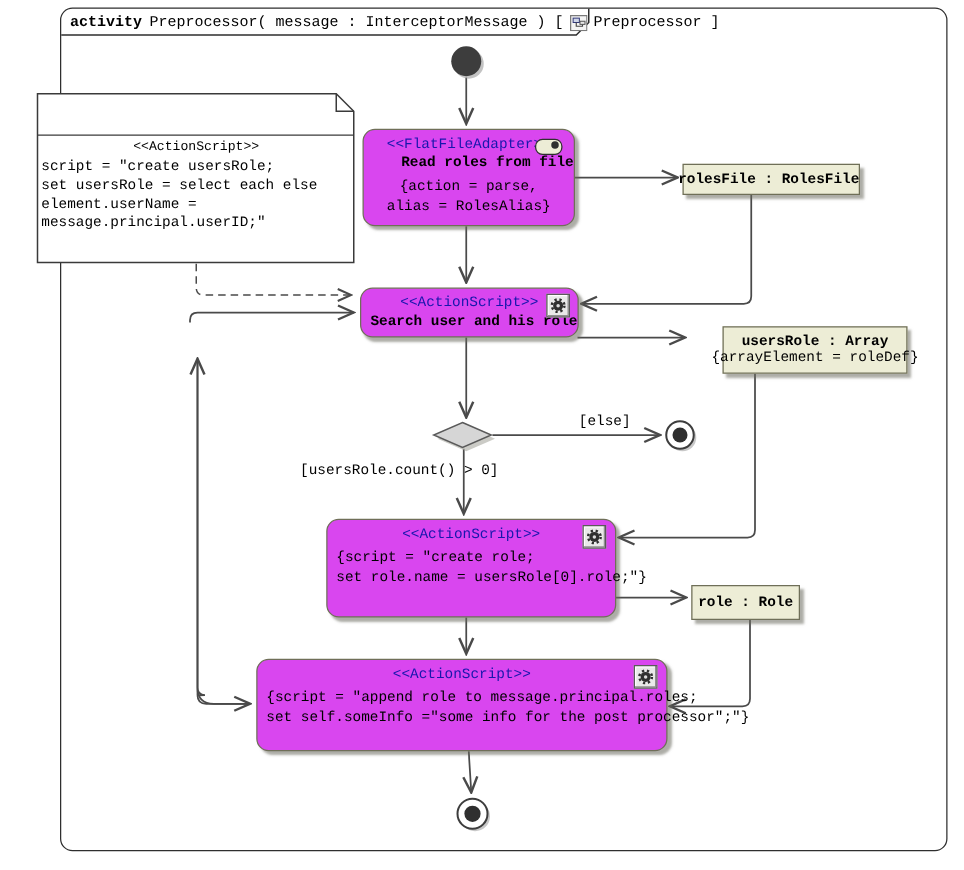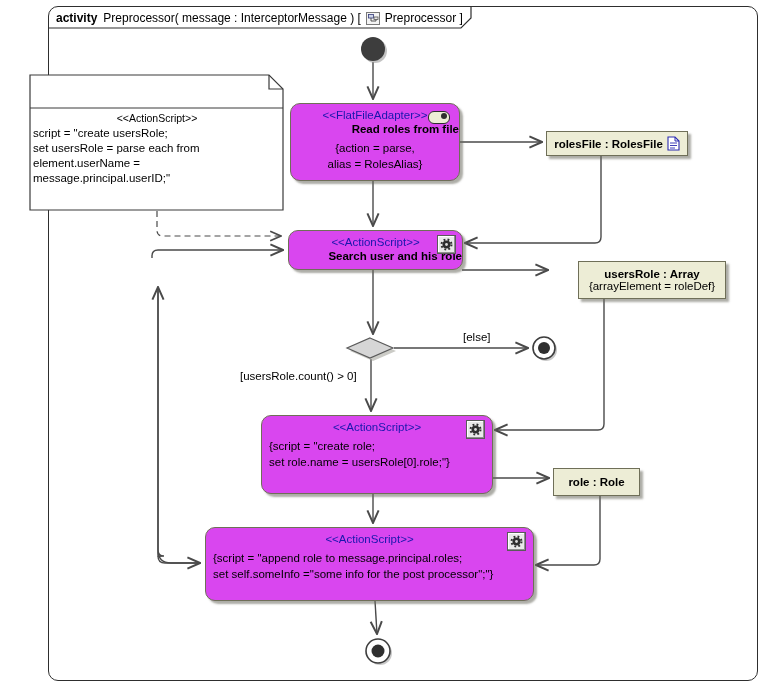--- a/index.html
+++ b/index.html
@@ -1,19 +1,19 @@
 <!DOCTYPE html>
 <html><head>
 <meta charset="utf-8">
 <style>
   html,body{margin:0;padding:0;background:#fff;}
   #canvas{position:relative;width:771px;height:696px;background:#fff;overflow:hidden;
           font-family:"Liberation Sans",sans-serif;color:#000;}
   svg.layer{position:absolute;left:0;top:0;z-index:1;}
-  .abs{position:absolute;}
+  .abs{position:absolute;font-family:Liberation Mono, monospace;}
   
   #frame{left:48px;top:6px;width:708px;height:673px;border:1px solid #2e2e2e;border-radius:10px;z-index:0;}
   #frame-title{left:56px;top:9px;height:18px;z-index:3;font-size:12px;white-space:nowrap;display:flex;align-items:center;gap:2px;}
   #frame-title b{margin-right:4px;}
   
   .action{background:#d946ef;border:1px solid #6f6f58;border-radius:10px;z-index:2;
           box-shadow:3px 3px 2px rgba(105,105,95,.55);}
   .objnode{background:#ededd6;border:1px solid #6f6f58;z-index:2;box-shadow:3px 3px 2px rgba(105,105,95,.55);
            display:flex;align-items:center;justify-content:center;}
   .stereo{color:#1717ad;font-size:11.5px;text-align:center;margin-top:5px;white-space:nowrap;}
@@ -109,21 +109,21 @@
       <rect x="2.5" y="2.5" width="5" height="3.5" fill="#cfd6e8" stroke="#333a7a" stroke-width="0.8"></rect>
       <path d="M5,6 L5,9 L10,9 L10,6.5" fill="none" stroke="#444" stroke-width="0.9"></path>
       <rect x="8" y="5" width="4" height="2.5" fill="#e7e7e7" stroke="#555" stroke-width="0.8"></rect>
     </svg>
     <span>Preprocessor ]</span>
   </div>
 
   <div class="abs" id="note-text">
     <div id="note-stereo">&lt;&lt;ActionScript&gt;&gt;</div>
     <div>script = "create usersRole;</div>
-    <div>set usersRole = parse each from</div>
+    <div>set usersRole = select each else</div>
     <div>element.userName =</div>
     <div>message.principal.userID;"</div>
   </div>
 
   <div class="abs action" style="left:290px;top:103px;width:168px;height:76px;">
     <div class="stereo">&lt;&lt;FlatFileAdapter&gt;&gt;</div>
     <span class="pillicon" style="right:9px;top:7px;"></span>
     <div class="nname">Read roles from file</div>
     <div class="props center">
       <div>{action = parse,</div>

